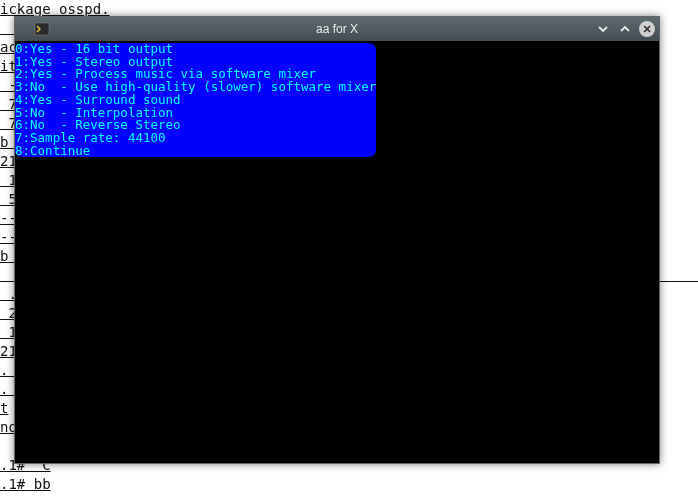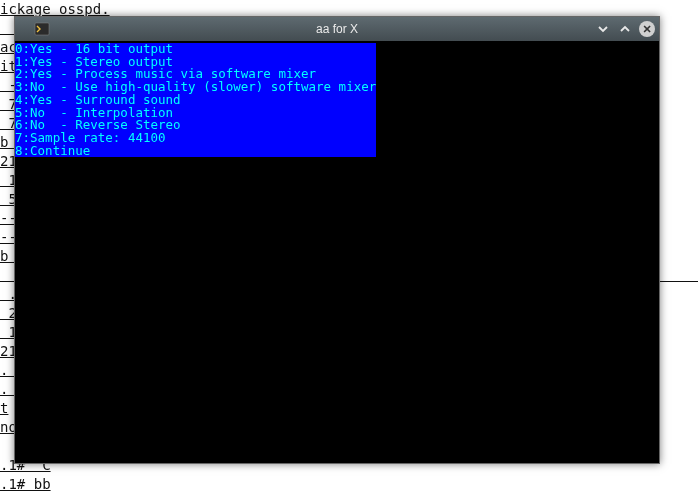--- a/index.html
+++ b/index.html
@@ -109,20 +109,21 @@
     padding: 0;
     position: relative;
     overflow: hidden;
   }
   .menu-block {
     position: absolute;
     top: 2px;
     left: 0;
     background: #0000ff;
     color: #00ffff;
+    border-radius: 7px;
   }
   .menu-line {
     padding-right: 0;
   }
 </style>
 </head>
 <body>
 
 <div class="background-terminal" id="bg-terminal"><div class="bg-line" style="top: 0px;">ickage osspd.</div><div class="bg-line" style="top: 19px;">  2</div><div class="bg-line" style="top: 38px;">ac</div><div class="bg-line" style="top: 57px;">it</div><div class="bg-line" style="top: 76px;"> --</div><div class="bg-line" style="top: 95px;"> 72</div><div class="bg-line" style="top: 114px;"> 75</div><div class="bg-line" style="top: 133px;">b --</div><div class="bg-line" style="top: 152px;">21</div><div class="bg-line" style="top: 171px;"> 1</div><div class="bg-line" style="top: 190px;"> 5</div><div class="bg-line" style="top: 209px;">--</div><div class="bg-line" style="top: 228px;">--</div><div class="bg-line" style="top: 247px;">b </div><div class="bg-line" style="top: 266px;">                                                                                   ve) i</div><div class="bg-line" style="top: 285px;"> .</div><div class="bg-line" style="top: 304px;"> 2</div><div class="bg-line" style="top: 323px;"> 1</div><div class="bg-line" style="top: 342px;">21</div><div class="bg-line" style="top: 361px;">. </div><div class="bg-line" style="top: 380px;">.   </div><div class="bg-line" style="top: 399px;">t</div><div class="bg-line" style="top: 418px;">no</div><div class="bg-line" style="top: 456px;">.1# ^C</div><div class="bg-line" style="top: 475px;">.1# bb</div></div>
 

